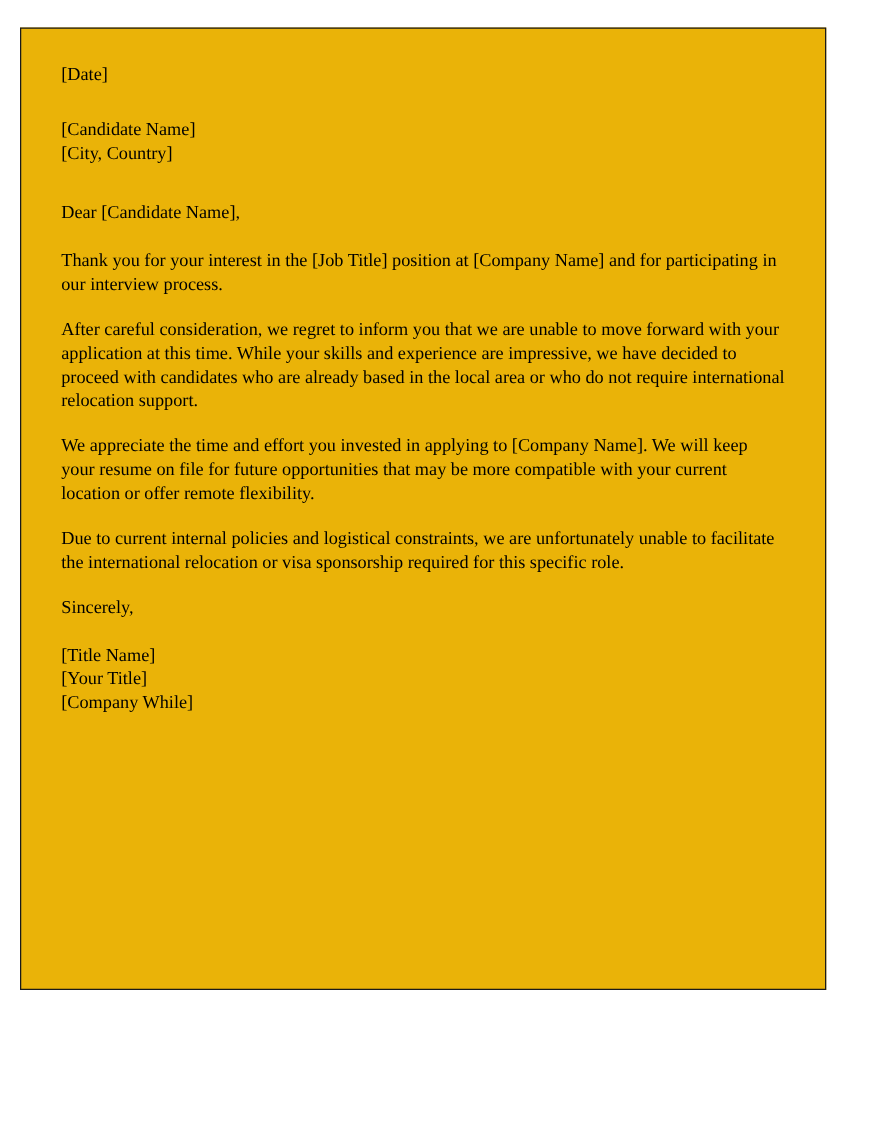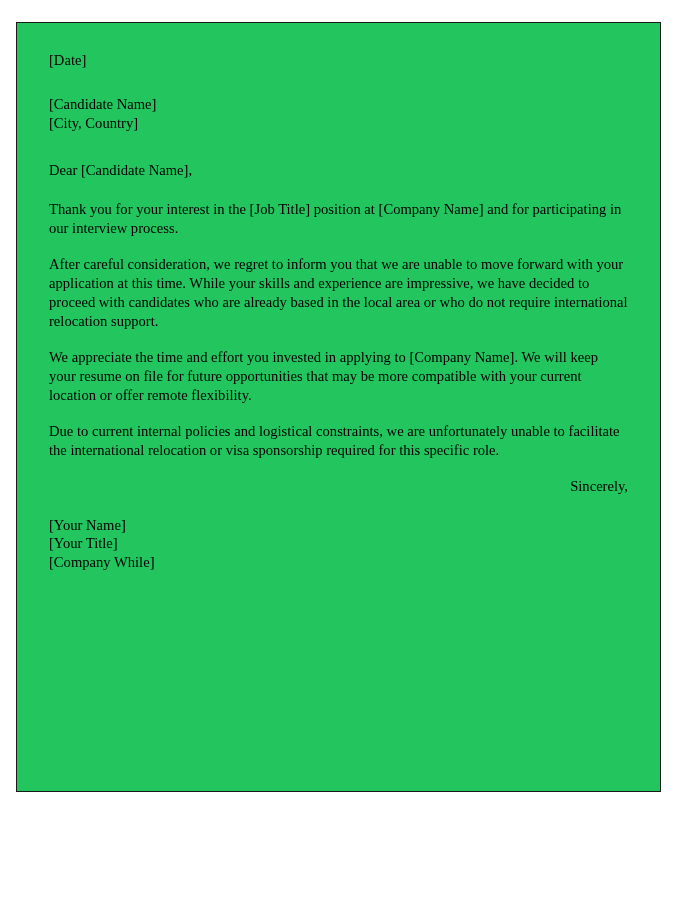--- a/index.html
+++ b/index.html
@@ -18,21 +18,21 @@
     height: 900px;
     background: #ffffff;
   }
   .letter-sheet {
     position: absolute;
     left: 16px;
     top: 22px;
     width: 645px;
     height: 770px;
     border: 1px solid #1a1a1a;
-    background: #22c55e;
+    background: #eab308;
     box-sizing: border-box;
   }
   .letter-body {
     padding: 28px 32px 0 32px;
     font-size: 14.6px;
     line-height: 1.30;
     color: #000000;
   }
   .para {
     margin: 0 0 17px 0;
@@ -41,22 +41,21 @@
   .date-block {
     margin: 0 0 25px 0;
   }
   .addr-block {
     margin: 0 0 28px 0;
   }
   .salutation {
     margin: 0 0 20px 0;
   }
   .signoff {
-    margin: 0 0 20px 14px;
-    text-align: right;
+    margin: 0 0 20px 0;
   }
   .sig-block > div {
     margin: 0;
   }
 </style>
 </head>
 <body>
 
 <div class="page">
   <div class="letter-sheet">
@@ -72,20 +71,20 @@
       <div class="salutation">Dear [Candidate Name],</div>
 
       <p class="para">Thank you for your interest in the [Job Title] position at [Company Name] and for participating in our interview process.</p>
       <p class="para">After careful consideration, we regret to inform you that we are unable to move forward with your application at this time. While your skills and experience are impressive, we have decided to proceed with candidates who are already based in the local area or who do not require international relocation support.</p>
       <p class="para">We appreciate the time and effort you invested in applying to [Company Name]. We will keep your resume on file for future opportunities that may be more compatible with your current location or offer remote flexibility.</p>
       <p class="para">Due to current internal policies and logistical constraints, we are unfortunately unable to facilitate the international relocation or visa sponsorship required for this specific role.</p>
 
       <div class="signoff">Sincerely,</div>
 
       <div class="sig-block">
-        <div>[Your Name]</div>
+        <div>[Title Name]</div>
         <div>[Your Title]</div>
         <div>[Company While]</div>
       </div>
 
     </div>
   </div>
 </div>
 
 </body></html>

